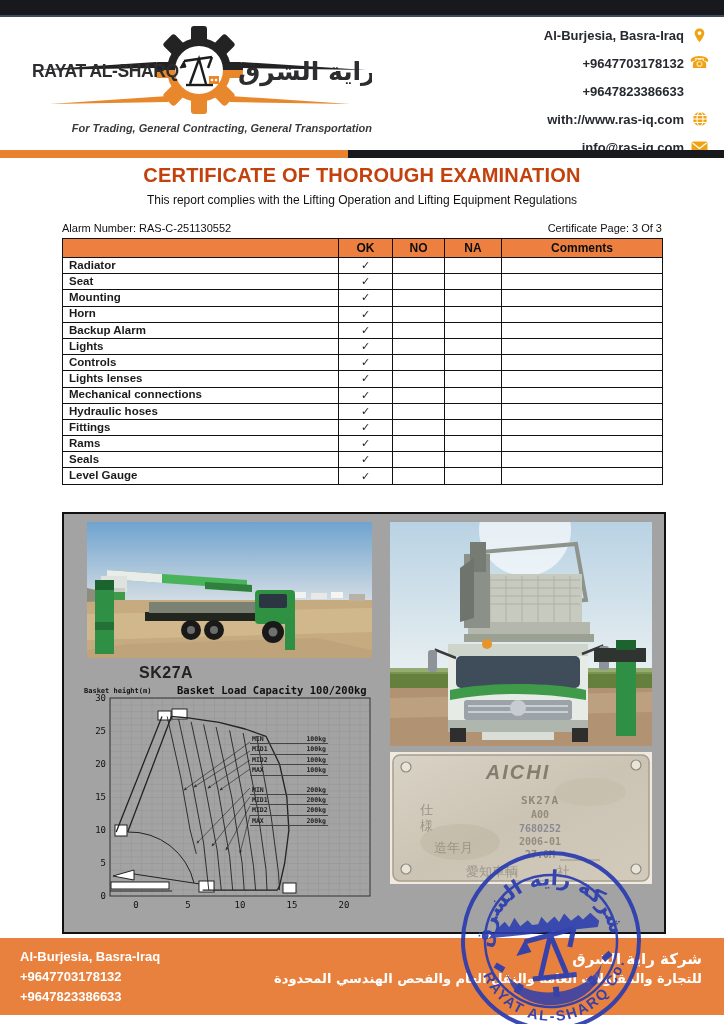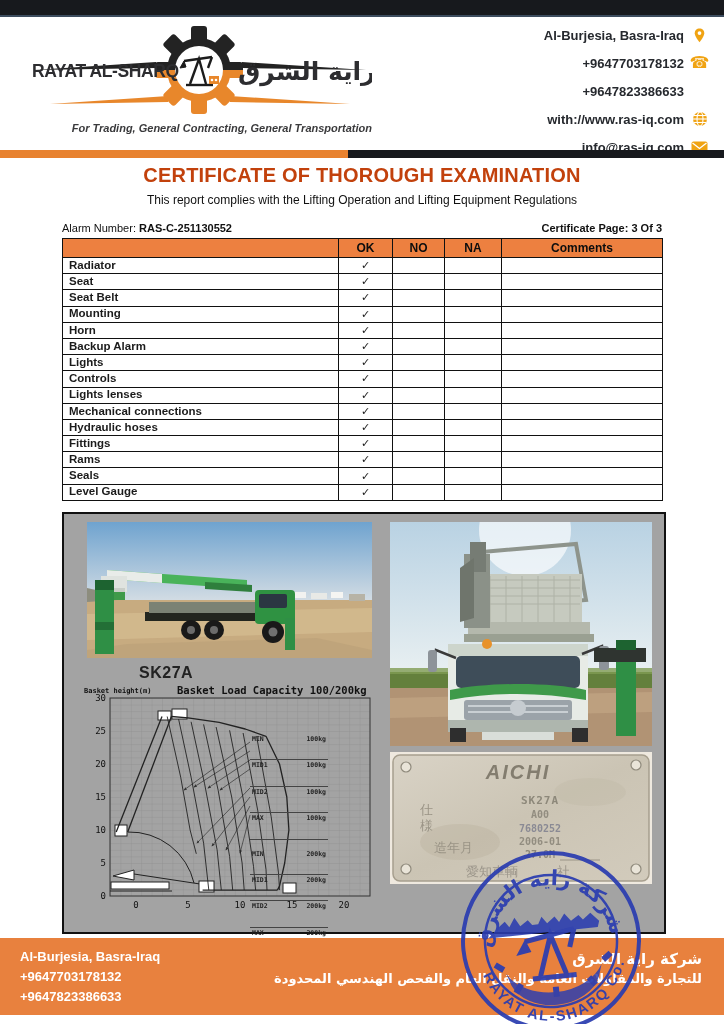--- a/index.html
+++ b/index.html
@@ -22,39 +22,39 @@
   .divider{position:absolute;left:0;top:150px;width:724px;height:8px;}
   .divider .org{position:absolute;left:0;top:0;width:348px;height:8px;background:#E8822F;}
   .divider .blk{position:absolute;left:348px;top:0;width:376px;height:8px;background:#17191d;}
   
   .title{position:absolute;left:0;top:164px;width:724px;text-align:center;
          font-size:20px;font-weight:800;letter-spacing:.2px;color:#c2410c;}
   .subtitle{position:absolute;left:0;top:193px;width:724px;text-align:center;font-size:12px;color:#111;}
   
   .report-row{position:absolute;left:62px;top:222px;width:600px;display:flex;justify-content:space-between;
               font-size:11px;color:#111;}
-  .report-row b{font-weight:700;}
+  .report-row b{font-weight:400;}
   
   table.check{position:absolute;left:62px;top:238px;width:600px;border-collapse:collapse;table-layout:fixed;}
   table.check th,table.check td{border:1.6px solid #111;padding:0 6px;height:15.2px;line-height:1;}
   table.check th{background:#ED8040;font-size:12px;font-weight:800;color:#0d0d0d;text-align:center;height:18px;}
   td.item{font-size:11.5px;font-weight:700;text-align:left;}
   td.c{font-size:11px;text-align:center;font-family:"DejaVu Sans",sans-serif;}
   col.cn{width:276px;}col.cok{width:54px;}col.cno{width:52px;}col.cna{width:57px;}col.ccm{width:161px;}
   
   .media-box{position:absolute;left:62px;top:512px;width:600px;height:418px;border:2.5px solid #111;background:#a3a3a3;}
   .photo-left{position:absolute;left:23px;top:8px;width:285px;height:136px;}
   .model-label{position:absolute;left:75px;top:150px;font-size:16px;font-weight:800;color:#222;letter-spacing:.5px;}
   .chart{position:absolute;left:18px;top:170px;width:305px;height:242px;}
   .photo-front{position:absolute;left:326px;top:8px;width:262px;height:224px;}
   .plate{position:absolute;left:326px;top:238px;width:262px;height:132px;}
   
   .legend{position:absolute;left:168px;top:50px;width:78px;font-family:"DejaVu Sans Mono",monospace;
           font-size:6.5px;font-weight:700;color:#222;}
-  .legend-row{display:flex;justify-content:space-between;border-bottom:1px solid #444;padding:1px 2px 16px 2px;height:8.4px;}
+  .legend-row{display:flex;justify-content:space-between;border-bottom:1px solid #444;padding:1px 2px 0 2px;height:8.4px;}
   .legend-gap{height:9px;}
   
   .stamp{position:absolute;left:458px;top:848px;width:186px;height:186px;z-index:6;opacity:.93;
          transform:rotate(-6deg);}
   
   .footer{position:absolute;left:0;top:938px;width:724px;height:77px;background:#E8813E;}
   .footer-left{position:absolute;left:20px;top:9px;color:#fff;font-size:13px;font-weight:700;line-height:1.55;}
   .footer-right{position:absolute;right:22px;top:10px;text-align:right;color:#fff;
                 font-family:"DejaVu Sans",sans-serif;}
   .footer-right .l1{font-size:15px;font-weight:800;line-height:1.5;}
@@ -201,27 +201,20 @@
     </tr>
     <tr>
           <td class="item">Radiator</td>
           <td class="c">✓</td>
           <td class="c"></td>
           <td class="c"></td>
           <td class="c"></td>
         </tr>
     <tr>
           <td class="item">Seat</td>
-          <td class="c">✓</td>
-          <td class="c"></td>
-          <td class="c"></td>
-          <td class="c"></td>
-        </tr>
-    <tr>
-          <td class="item">Seat Belt</td>
           <td class="c">✓</td>
           <td class="c"></td>
           <td class="c"></td>
           <td class="c"></td>
         </tr>
     <tr>
           <td class="item">Mounting</td>
           <td class="c">✓</td>
           <td class="c"></td>
           <td class="c"></td>

